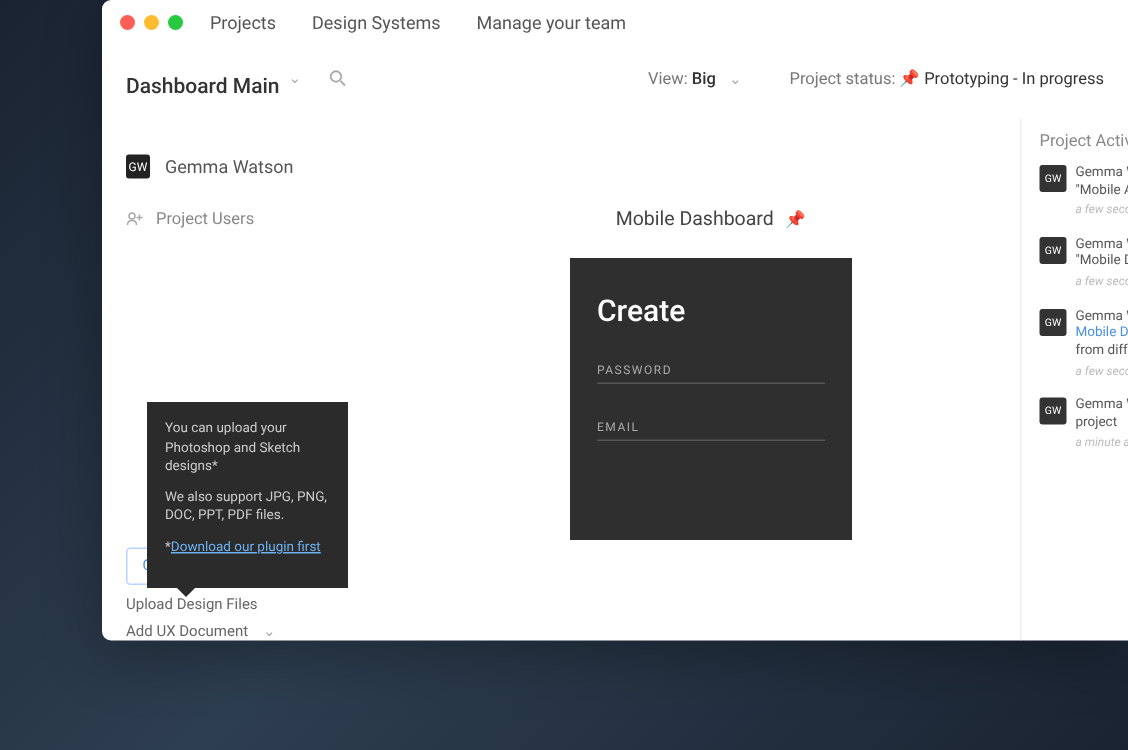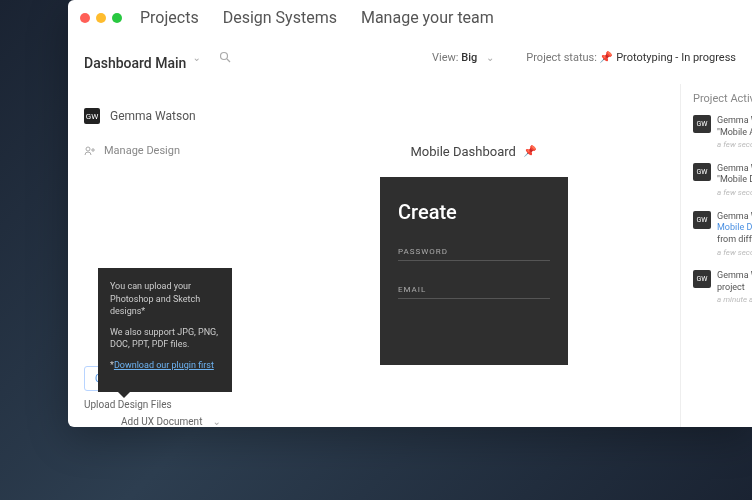--- a/index.html
+++ b/index.html
@@ -4,38 +4,38 @@
 <style>
 * { margin: 0; padding: 0; box-sizing: border-box; font-family: -apple-system, BlinkMacSystemFont, "Segoe UI", Roboto, sans-serif; }
 body { background: linear-gradient(135deg, #1a2332 0%, #2d3e50 50%, #1a2332 100%); width: 752px; height: 500px; overflow: hidden; position: relative; }
 .window { position: absolute; top: 0; left: 68px; right: 0; bottom: 73px; background: #fff; border-radius: 6px 0 0 6px; display: flex; flex-direction: column; overflow: hidden; box-shadow: 0 10px 40px rgba(0,0,0,0.3); }
 .titlebar { display: flex; align-items: center; padding: 8px 12px; gap: 6px; }
 .traffic { display: flex; gap: 6px; margin-right: 12px; }
 .dot { width: 10px; height: 10px; border-radius: 50%; }
 .dot.r { background: #ff5f57; }
 .dot.y { background: #febc2e; }
 .dot.g { background: #28c840; }
-.nav-item { font-size: 16px; color: #555; margin-right: 18px; cursor: pointer; }
+.nav-item { font-size: 12px; color: #555; margin-right: 18px; cursor: pointer; }
 .header { display: flex; align-items: center; padding: 8px 16px 12px 16px; border-bottom: 1px solid transparent; }
 .page-title { font-size: 14px; color: #333; font-weight: 500; margin-top: 12px; }
 .chev { margin-left: 6px; color: #aaa; font-size: 10px; }
 .search { margin-left: 18px; color: #aaa; }
 .header-right { margin-left: auto; display: flex; align-items: center; gap: 32px; font-size: 11px; color: #777; }
 .view-val { color: #333; font-weight: 500; }
 .status-val { color: #333; }
 .content { flex: 1; display: flex; overflow: hidden; }
 .sidebar { width: 200px; padding: 16px; display: flex; flex-direction: column; gap: 12px; position: relative; }
 .user-row { display: flex; align-items: center; gap: 10px; margin-top: 8px; }
 .avatar { width: 16px; height: 16px; background: #222; color: #fff; font-size: 8px; display: flex; align-items: center; justify-content: center; border-radius: 2px; }
 .user-name { font-size: 12px; color: #555; }
 .manage { display: flex; align-items: center; gap: 8px; font-size: 11px; color: #888; margin-top: 8px; cursor: pointer; }
 .sidebar-bottom { position: absolute; bottom: 0; left: 16px; right: 16px; }
 .upload-btn { border: 1px solid #b8d4ff; border-radius: 3px; padding: 6px 10px; font-size: 10px; color: #4a90e2; background: #fff; width: fit-content; cursor: pointer; white-space: nowrap; overflow: hidden; max-width: 36px; }
 .upload-files { font-size: 10px; color: #666; margin-top: 8px; display: block; }
-.add-ux { font-size: 10px; color: #666; margin-top: 6px; display: flex; align-items: center; gap: 4px; cursor: pointer; margin-left: 37px; }
+.add-ux { font-size: 10px; color: #666; margin-top: 6px; display: flex; align-items: center; gap: 4px; cursor: pointer; }
 .main { flex: 1; display: flex; flex-direction: column; align-items: center; padding-top: 60px; }
 .doc-title { font-size: 13px; color: #444; display: flex; align-items: center; gap: 8px; }
 .doc-title .pin { color: #bbb; font-size: 11px; }
 .mock { width: 188px; height: 188px; background: #2f2f2f; margin-top: 18px; padding: 24px 18px; color: #fff; }
 .mock-title { font-family: Georgia, serif; font-size: 20px; line-height: 1.1; font-weight: 500; }
 .mock-field { font-size: 8px; letter-spacing: 1px; color: #aaa; border-bottom: 1px solid #555; padding: 6px 0 4px 0; margin-top: 18px; }
 .activity { width: 72px; border-left: 1px solid #eee; padding: 8px 0 8px 12px; overflow: hidden; }
 .activity-title { font-size: 11px; color: #888; margin-bottom: 10px; white-space: nowrap; }
 .act-item { display: flex; gap: 6px; margin-bottom: 12px; }
 .act-avatar { width: 18px; height: 18px; background: #333; color: #fff; font-size: 7px; display: flex; align-items: center; justify-content: center; border-radius: 2px; flex-shrink: 0; }
@@ -94,21 +94,21 @@
       </div>
       <div class="manage">
         <span>
           <svg width="12" height="12" viewBox="0 0 12 12">
               <circle cx="4" cy="4" r="2" fill="none" stroke="#aaa"></circle>
               <path d="M1 10 Q1 7 4 7 Q7 7 7 10" fill="none" stroke="#aaa"></path>
               <line x1="9" y1="3" x2="9" y2="7" stroke="#aaa"></line>
               <line x1="7" y1="5" x2="11" y2="5" stroke="#aaa"></line>
             </svg>
         </span>
-        <span>Manage Design</span>
+        <span>Project Users</span>
       </div>
       <div class="sidebar-bottom">
         <div class="upload-btn">Cr</div>
         <span class="upload-files">Upload Design Files</span>
         <div class="add-ux">
           <span>Add UX Document</span>
           <span class="chev">⌄</span>
         </div>
       </div>
     </div>

